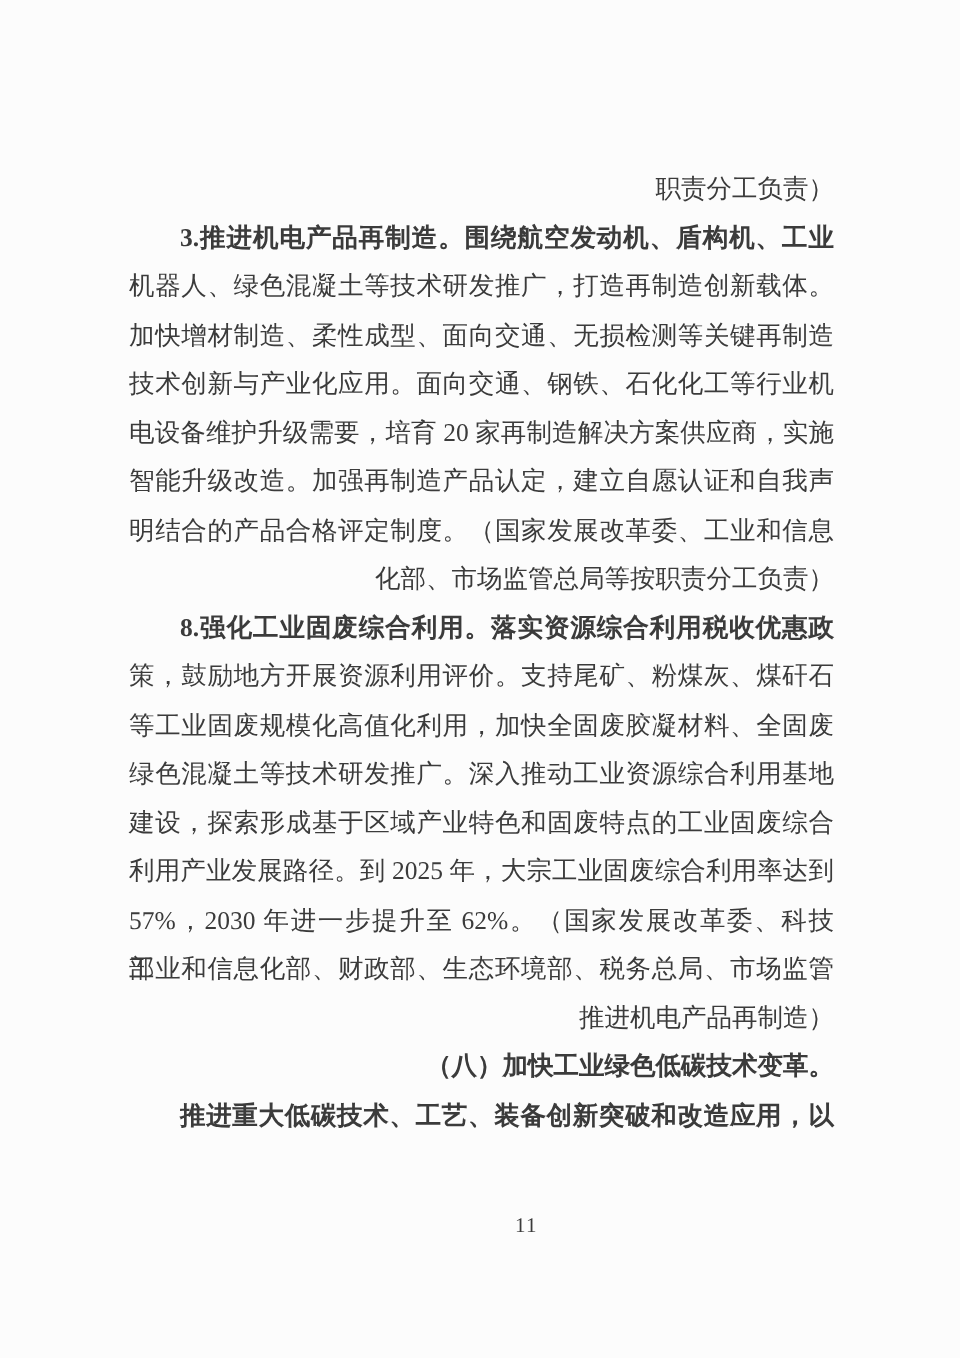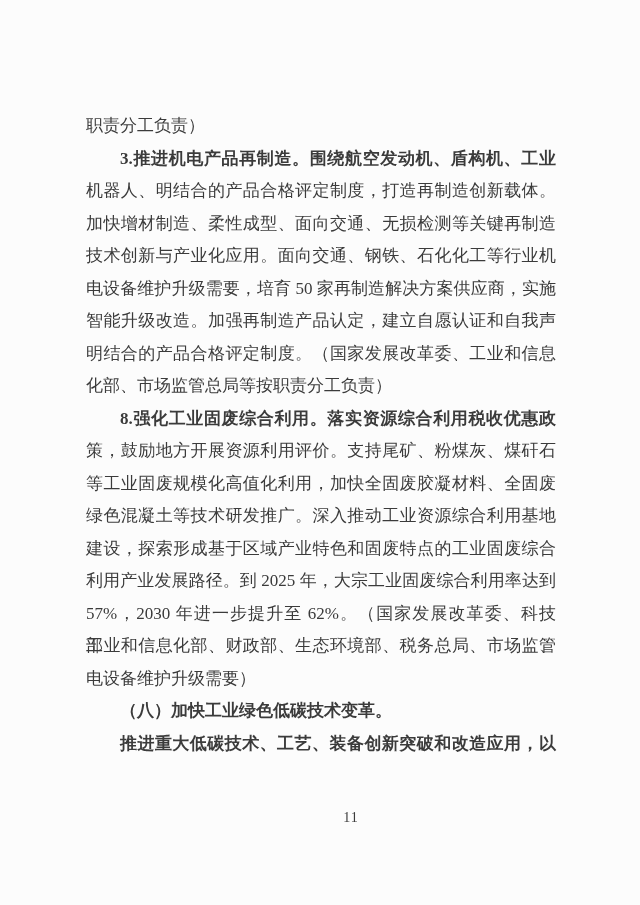--- a/index.html
+++ b/index.html
@@ -27,21 +27,21 @@
     position: absolute;
     left: 86px;
     top: 110px;
     width: 470px;
     color: var(--text);
     font-size: 17px;
   }
   .line {
     height: 32.5px;
     line-height: 32.5px;
-    text-align: left;
+    text-align: right;
   }
   .line.justify {
     text-align: justify;
     text-align-last: justify;
     text-justify: inter-character;
   }
   .line.indent {
     text-indent: 2em;
     font-weight: bold;
   }
@@ -57,33 +57,33 @@
     padding-left: 31px;
   }
 </style>
 </head>
 <body>
 
 <div class="page">
   <div class="body-text" id="body-text">
       <div class="line">职责分工负责）</div>
       <div class="line justify indent">3.推进机电产品再制造。围绕航空发动机、盾构机、工业</div>
-      <div class="line justify">机器人、明结合的产品合格评定制度，打造再制造创新载体。</div>
+      <div class="line justify">机器人、绿色混凝土等技术研发推广，打造再制造创新载体。</div>
       <div class="line justify">加快增材制造、柔性成型、面向交通、无损检测等关键再制造</div>
       <div class="line justify">技术创新与产业化应用。面向交通、钢铁、石化化工等行业机</div>
-      <div class="line justify">电设备维护升级需要，培育 50 家再制造解决方案供应商，实施</div>
+      <div class="line justify">电设备维护升级需要，培育 20 家再制造解决方案供应商，实施</div>
       <div class="line justify">智能升级改造。加强再制造产品认定，建立自愿认证和自我声</div>
       <div class="line justify">明结合的产品合格评定制度。（国家发展改革委、工业和信息</div>
       <div class="line">化部、市场监管总局等按职责分工负责）</div>
       <div class="line justify indent">8.强化工业固废综合利用。落实资源综合利用税收优惠政</div>
       <div class="line justify">策，鼓励地方开展资源利用评价。支持尾矿、粉煤灰、煤矸石</div>
       <div class="line justify">等工业固废规模化高值化利用，加快全固废胶凝材料、全固废</div>
       <div class="line justify">绿色混凝土等技术研发推广。深入推动工业资源综合利用基地</div>
       <div class="line justify">建设，探索形成基于区域产业特色和固废特点的工业固废综合</div>
       <div class="line justify">利用产业发展路径。到 2025 年，大宗工业固废综合利用率达到</div>
       <div class="line justify">57%，2030 年进一步提升至 62%。（国家发展改革委、科技部、</div>
       <div class="line justify">工业和信息化部、财政部、生态环境部、税务总局、市场监管</div>
-      <div class="line">电设备维护升级需要）</div>
+      <div class="line">推进机电产品再制造）</div>
       <div class="line indent">（八）加快工业绿色低碳技术变革。</div>
       <div class="line justify indent">推进重大低碳技术、工艺、装备创新突破和改造应用，以</div>
     </div>
   <div class="page-number">11</div>
 </div>
 
 </body></html>

